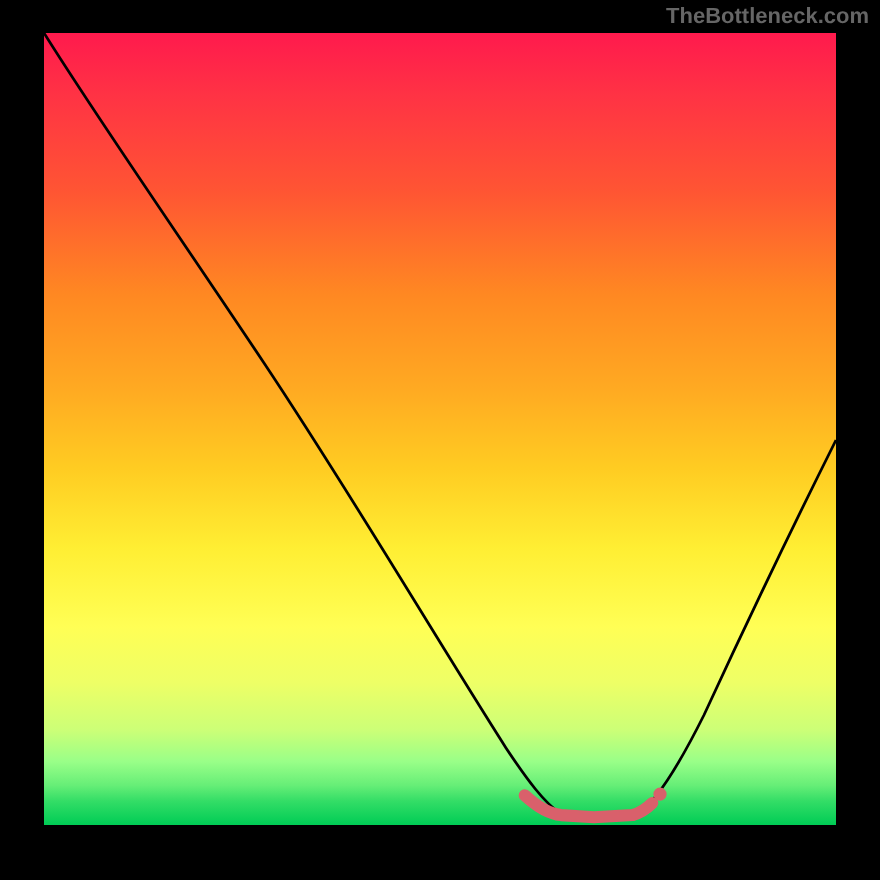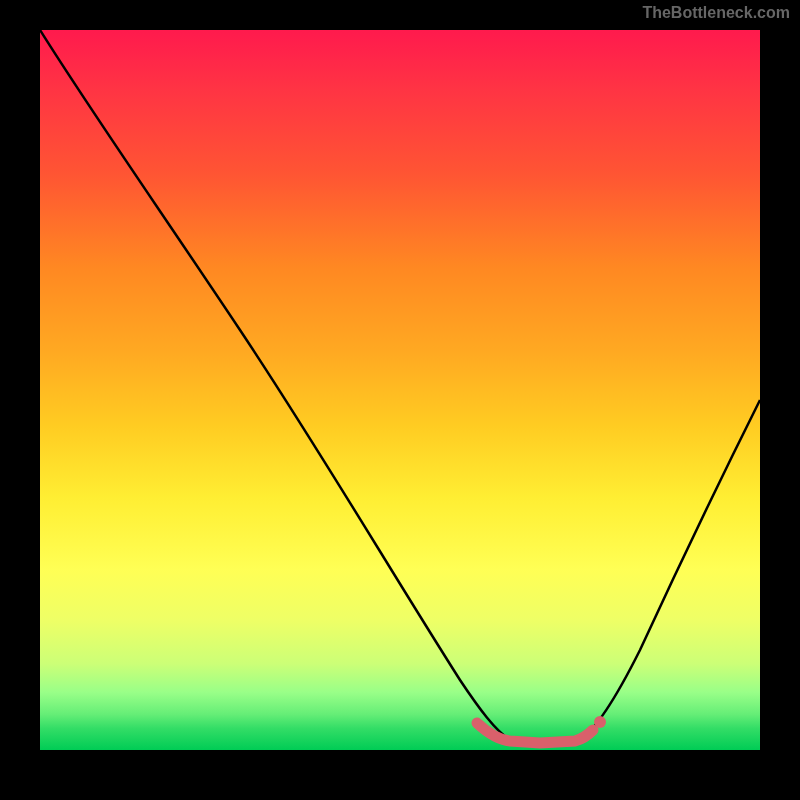--- a/index.html
+++ b/index.html
@@ -9,21 +9,21 @@
     height: 800px;
     background: #000;
     position: relative;
     font-family: Arial, sans-serif;
   }
   .watermark {
     position: absolute;
     top: 4px;
     right: 10px;
     color: #666;
-    font-size: 16px;
+    font-size: 20px;
     font-weight: bold;
     z-index: 10;
   }
   .plot-area {
     position: absolute;
     left: 40px;
     top: 30px;
     width: 720px;
     height: 720px;
     background: linear-gradient(to bottom,

